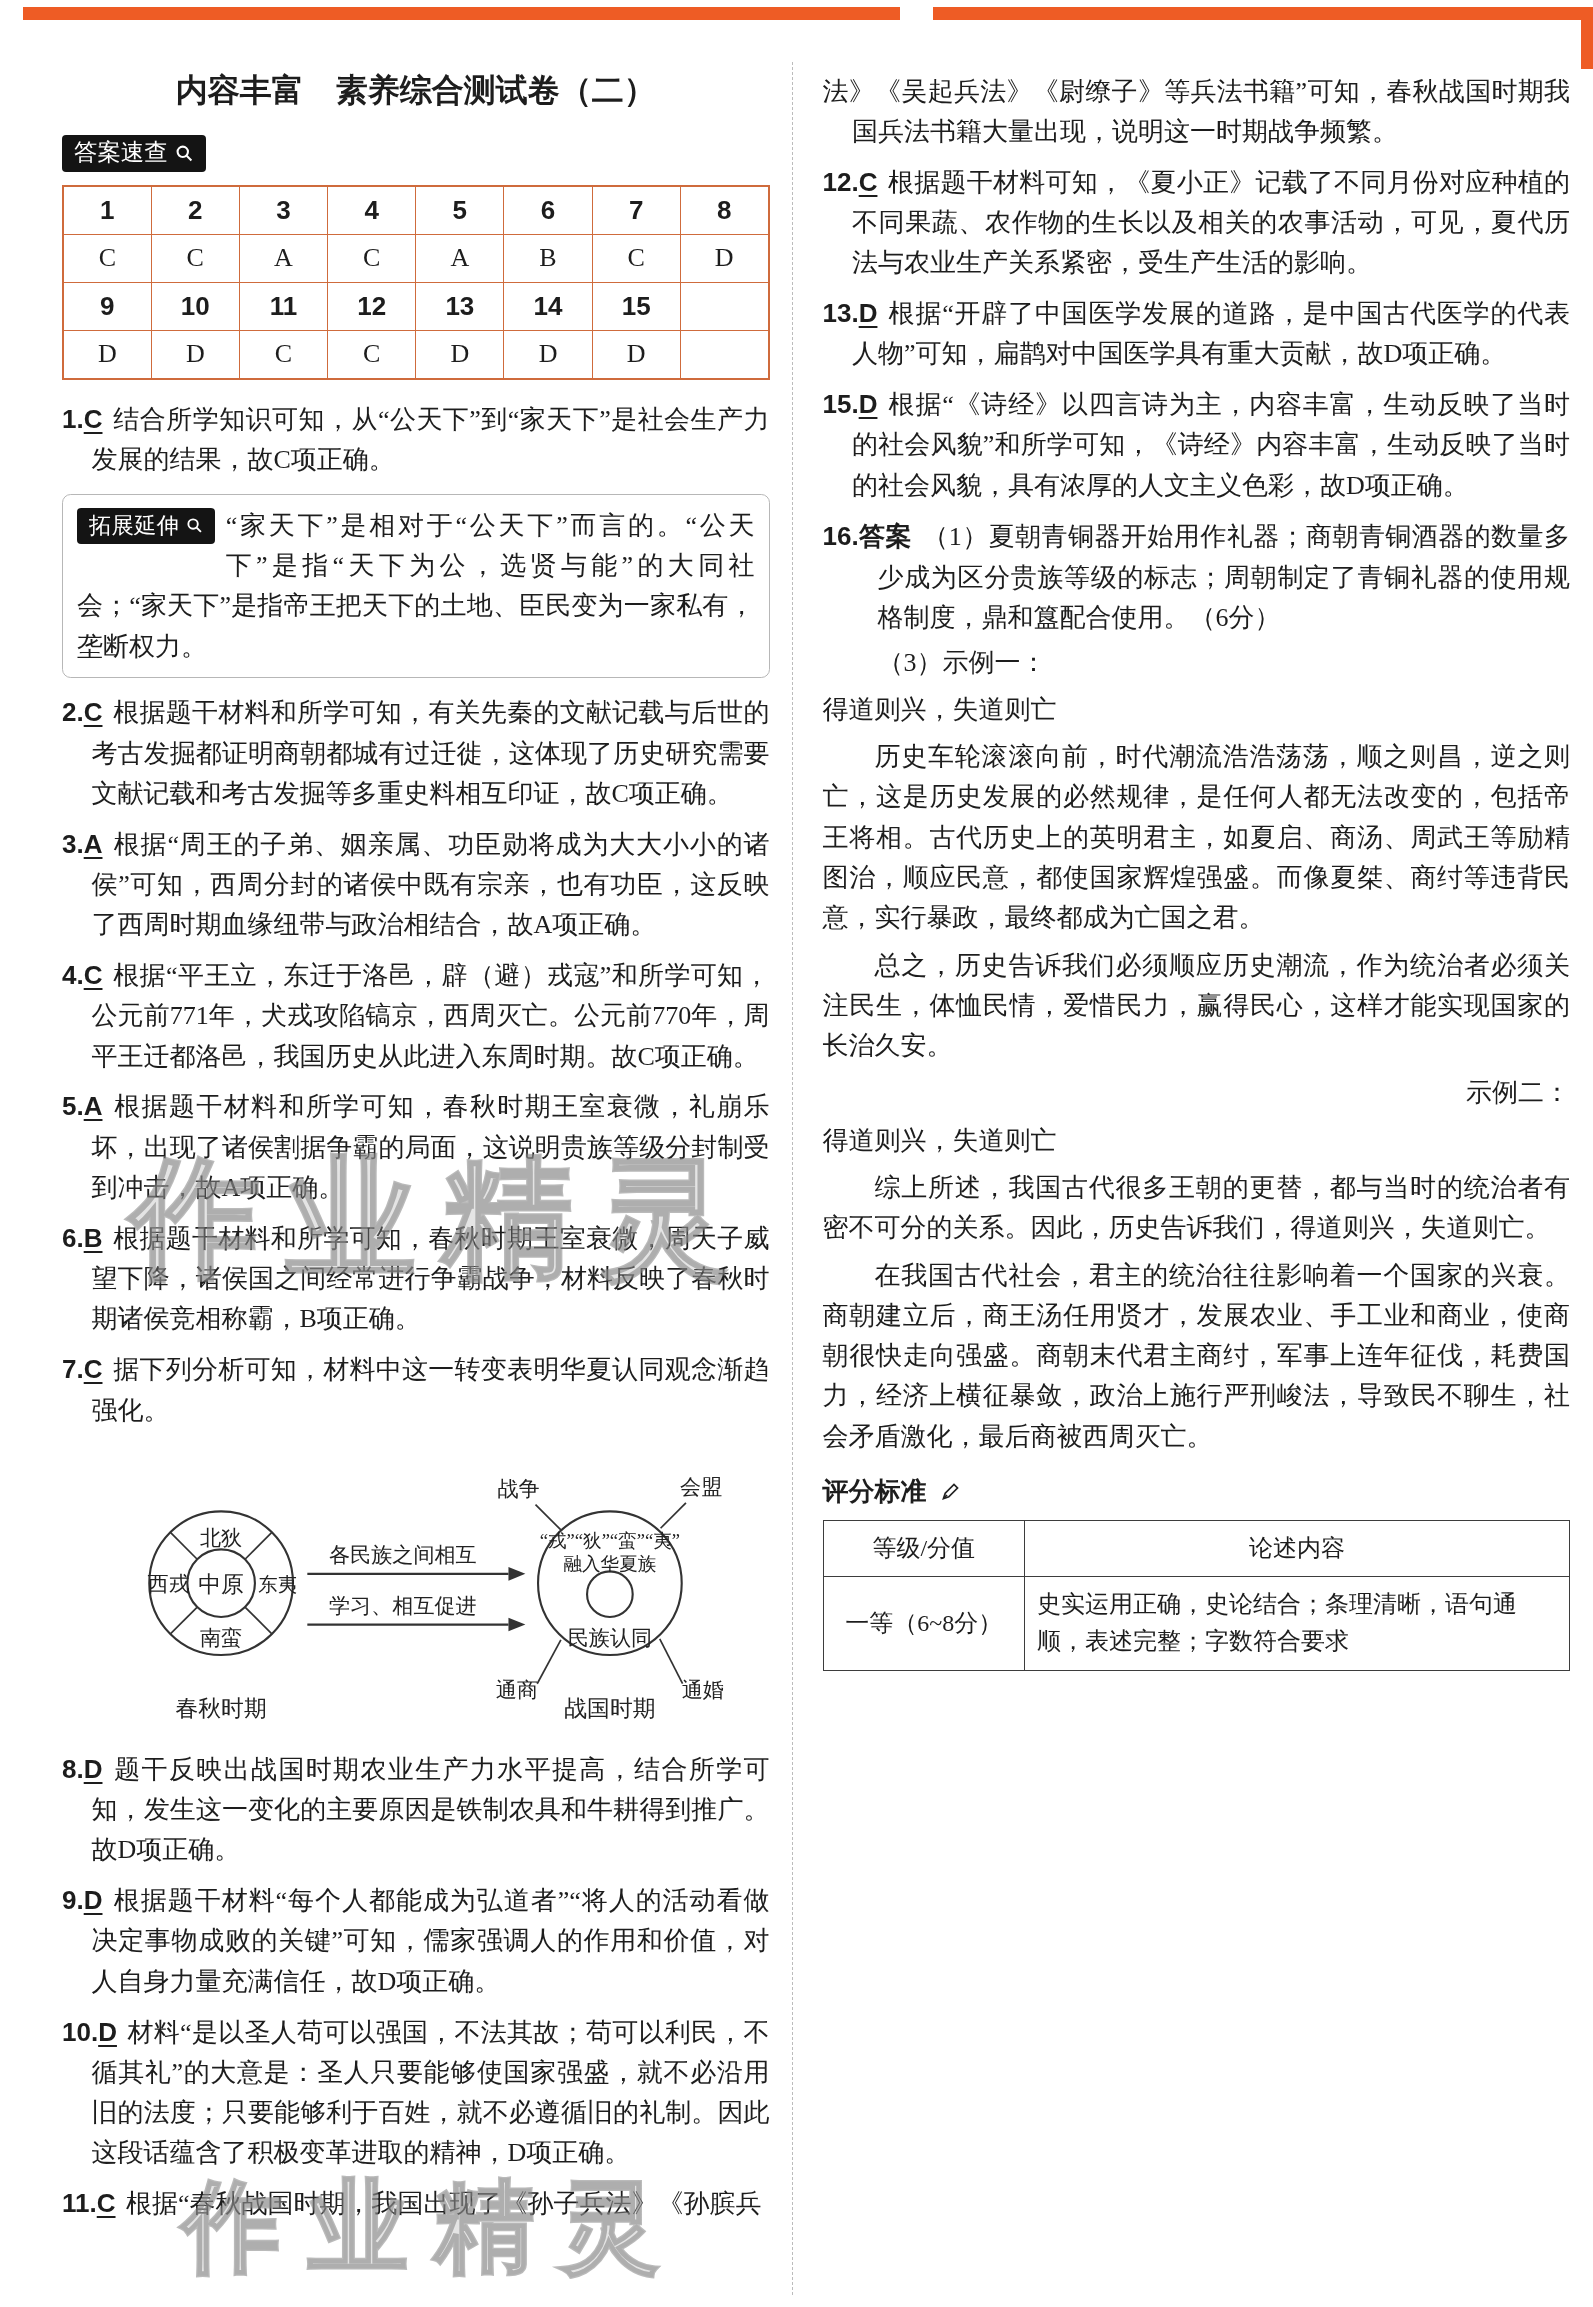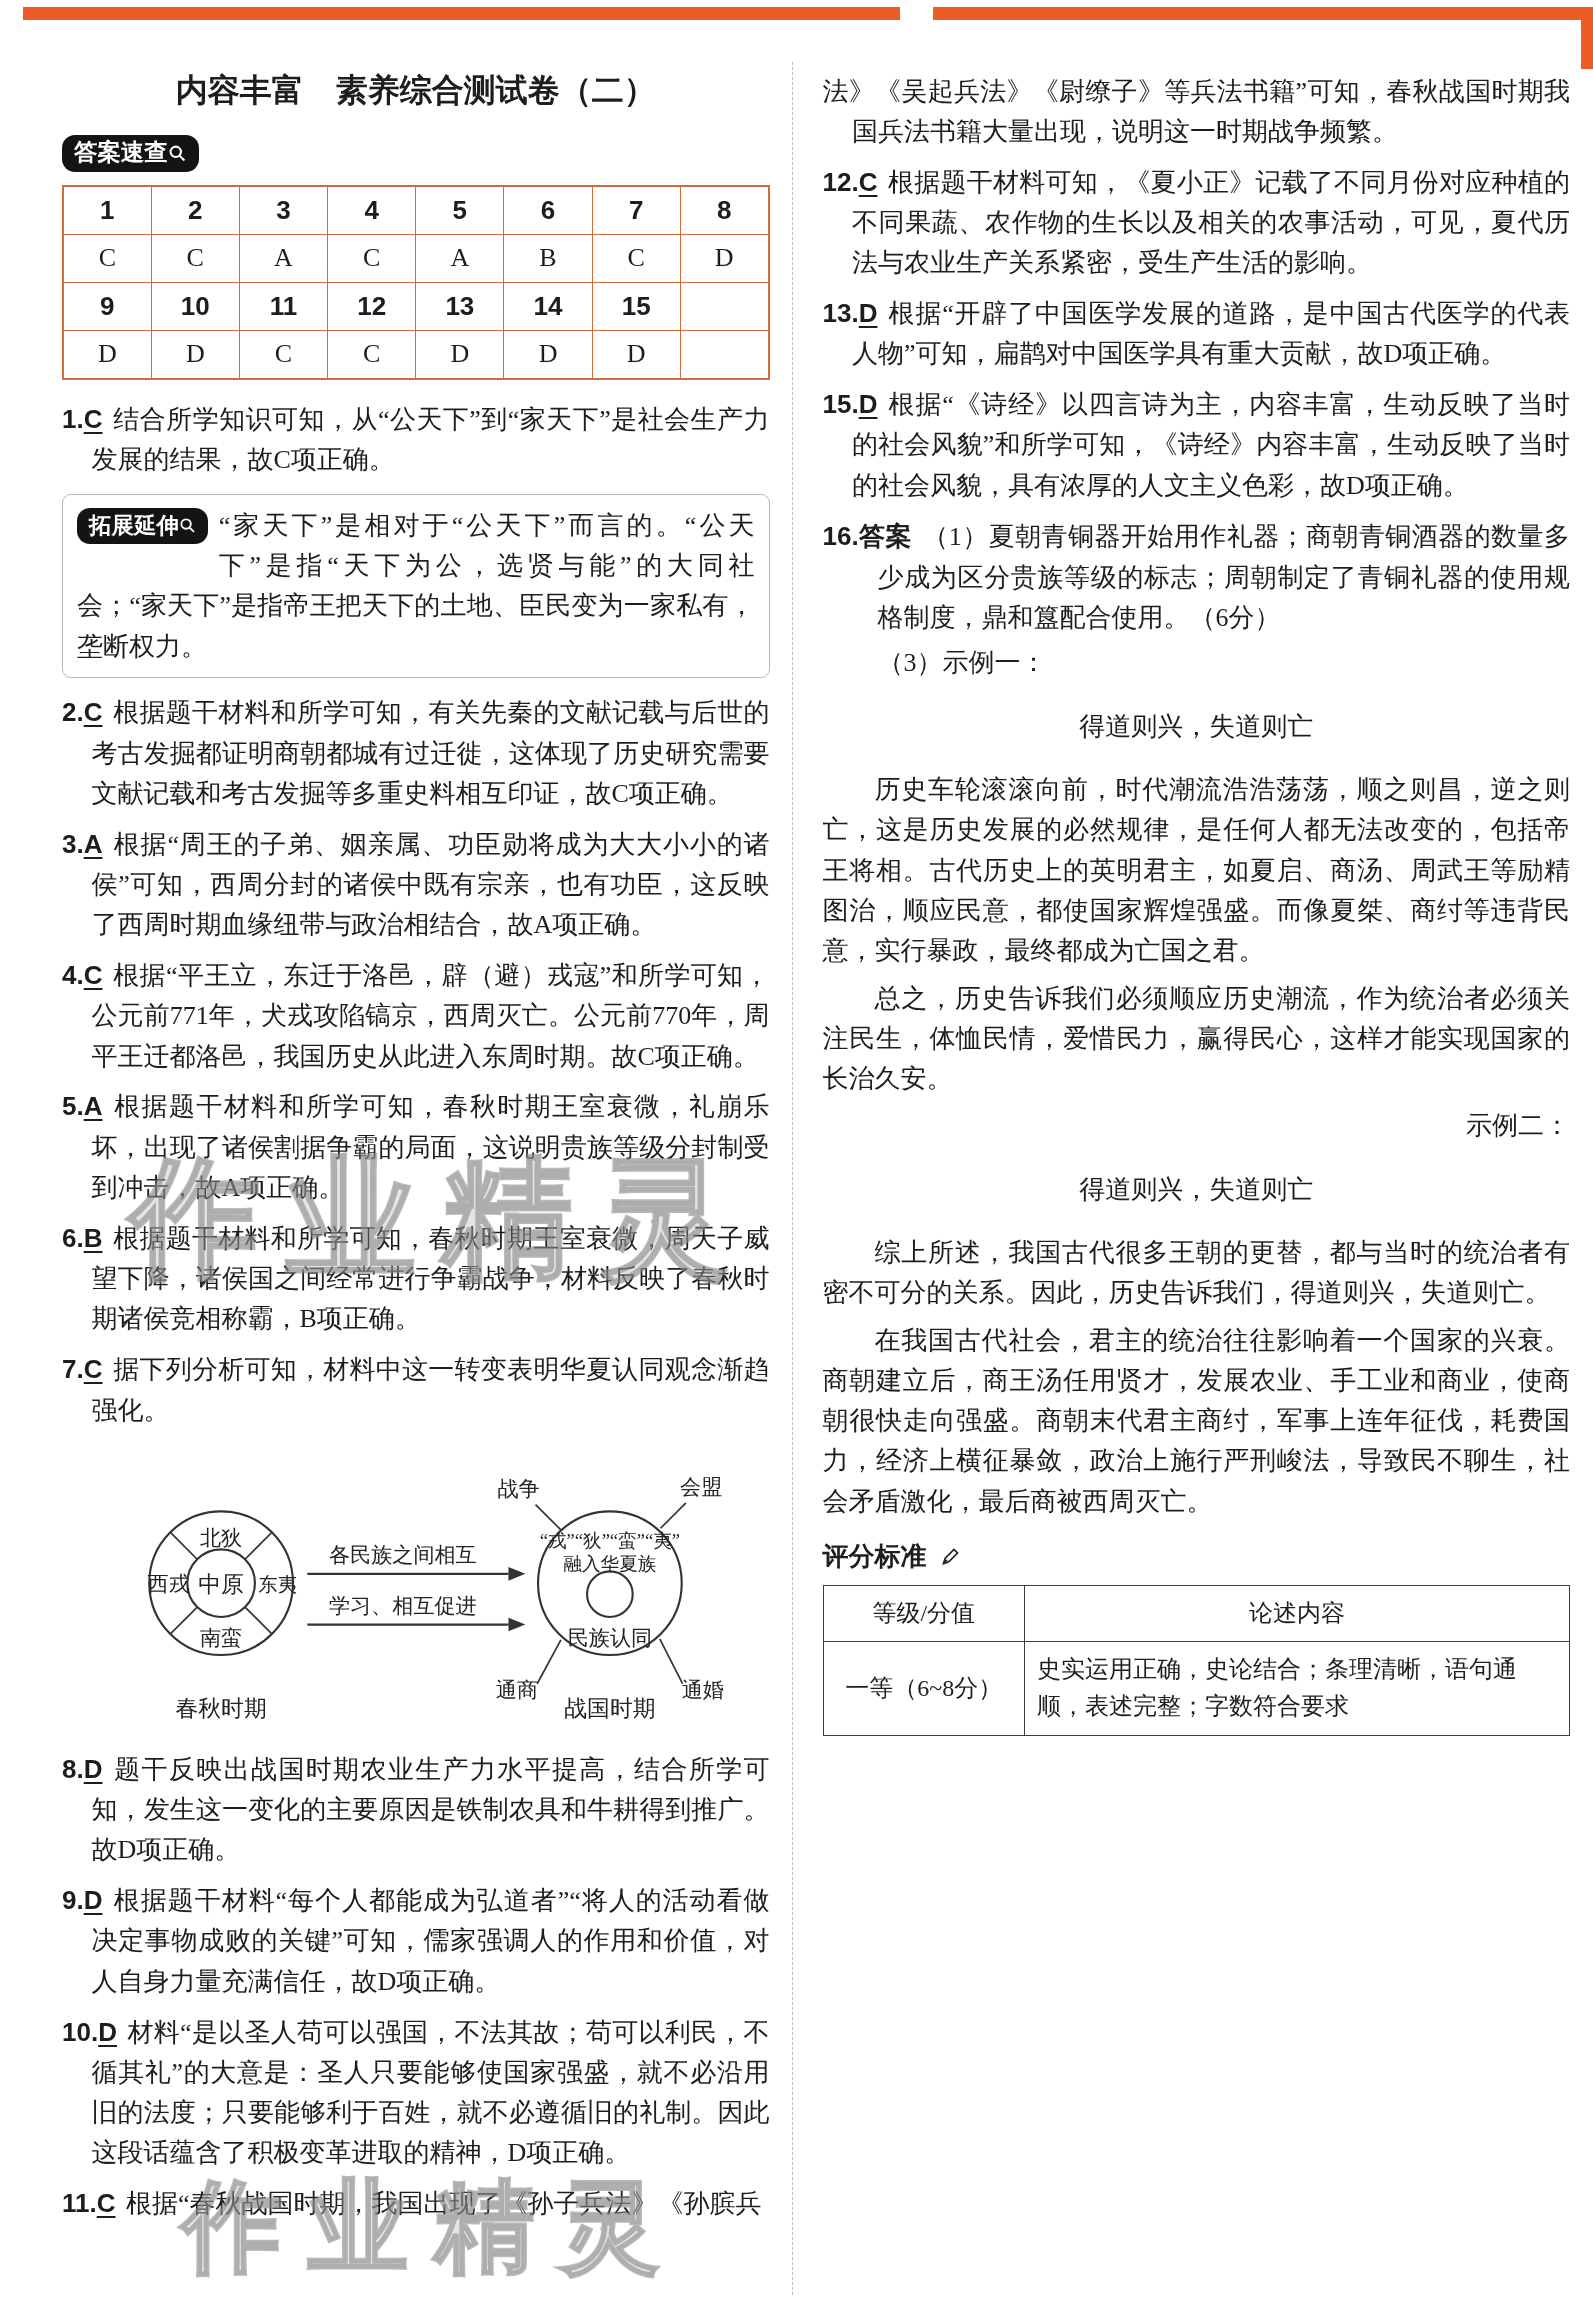--- a/index.html
+++ b/index.html
@@ -10,44 +10,44 @@
   .topbar.tleft{left:22.5px;width:877px;}
   .topbar.tright{left:933px;right:0;}
   .side-tab{position:absolute;top:7px;right:0;width:13px;height:62px;background:#ee5c25;}
   
   .columns{position:absolute;top:62px;left:62px;right:24px;bottom:12px;display:flex;}
   .col-left{width:730px;padding-right:22.5px;box-sizing:border-box;}
   .col-right{flex:1;border-left:1.7px dashed #bcbcbc;padding-left:29.5px;box-sizing:border-box;}
   h1.title{text-align:center;font-family:"Liberation Sans","DejaVu Sans",sans-serif;
            font-weight:700;font-size:32px;margin:3.5px 0 17.3px;}
   
-  .pill{display:inline-flex;align-items:center;background:#141414;color:#fff;
-        font-family:"Liberation Sans","DejaVu Sans",sans-serif;font-weight:700;
-        font-size:23.4px;padding:2.6px 12px;border-radius:13px;line-height:1.35;}
+  .pill{display:inline-flex;align-items:center;gap:7px;background:#141414;color:#fff;
+        font-family:"Liberation Sans","DejaVu Sans",sans-serif;font-weight:400;
+        font-size:23.4px;padding:2.6px 12px;border-radius:4px;line-height:1.35;}
   
   .qc-table{width:100%;border-collapse:collapse;margin:12px 0 19px;font-size:26px;text-align:center;
             border:2.6px solid #cf6b3c;}
   .qc-table td{border:1.7px solid #cf6b3c;height:45px;width:12.5%;}
   .qc-table tr.numrow td{font-weight:700;font-family:"Liberation Sans","DejaVu Sans",sans-serif;}
   
   .item{margin:9.5px 0;padding-left:29.5px;text-indent:-29.5px;text-align:justify;}
   .ilabel{font-family:"Liberation Sans","DejaVu Sans",sans-serif;font-weight:700;margin-right:10.4px;white-space:nowrap;}
   .iopt{text-decoration:underline;text-underline-offset:3.5px;}
   
   .note-box{border:1.7px solid #b7b7b7;border-radius:8.7px;padding:10.4px 14px;margin:14px 0;
             text-align:justify;overflow:hidden;}
   .note-box .pill{float:left;margin:2.6px 10.4px 3.5px 0;font-size:22.5px;}
   
   .diagram{margin:5.2px 0 1.7px;}
   .diagram svg{display:block;margin:0 auto;}
   .diagram text{fill:#222;font-family:"Liberation Serif","DejaVu Serif",serif;}
   
   .q16-head{margin:10.4px 0 5.2px;padding-left:55px;text-indent:-55px;text-align:justify;}
   .q16-sub{margin:5.2px 0;padding-left:55px;text-align:justify;}
-  .motto{text-align:center;margin:23px 0;}
+  .motto{text-align:left;margin:6px 0;}
   .essay{text-indent:2em;text-align:justify;margin:7px 0;}
   .ex2{margin:7px 0;text-align:right;}
   
   .score-head{display:flex;align-items:center;gap:13px;margin:14px 0 8.7px;
               font-family:"Liberation Sans","DejaVu Sans",sans-serif;font-weight:700;font-size:26px;}
   .score-table{width:100%;border-collapse:collapse;font-size:24px;}
   .score-table td{border:1.7px solid #3d3d3d;padding:9px 12px;vertical-align:middle;}
   .score-table tr.head td{text-align:center;}
   .score-table td.c1{width:27%;text-align:center;}
   

